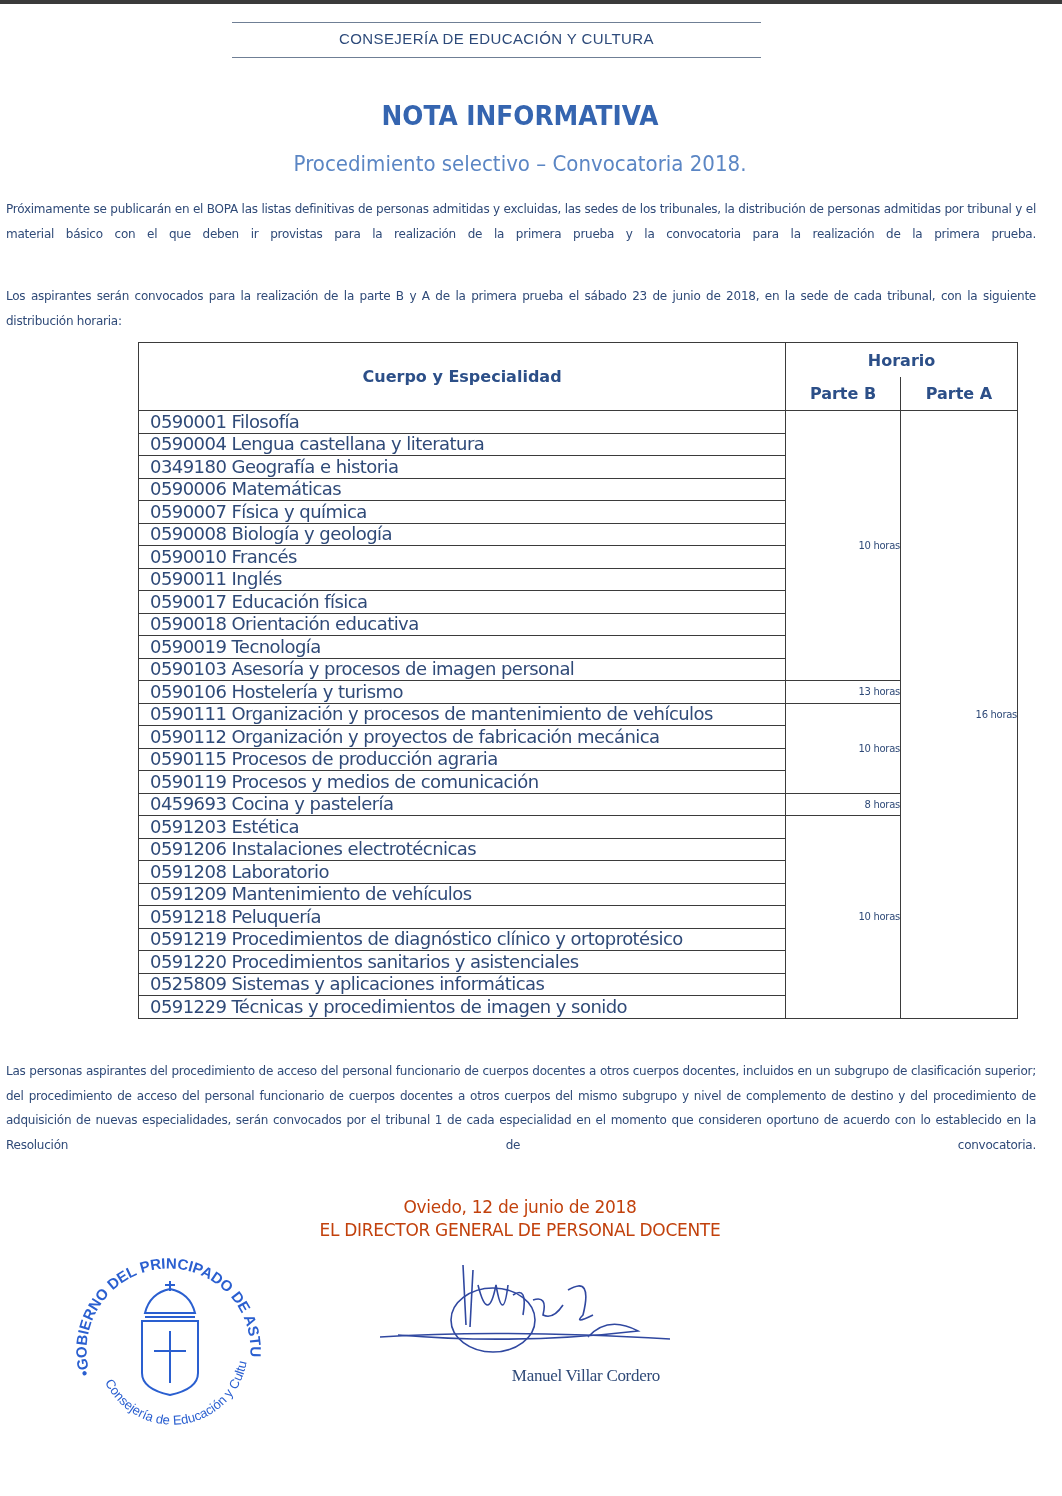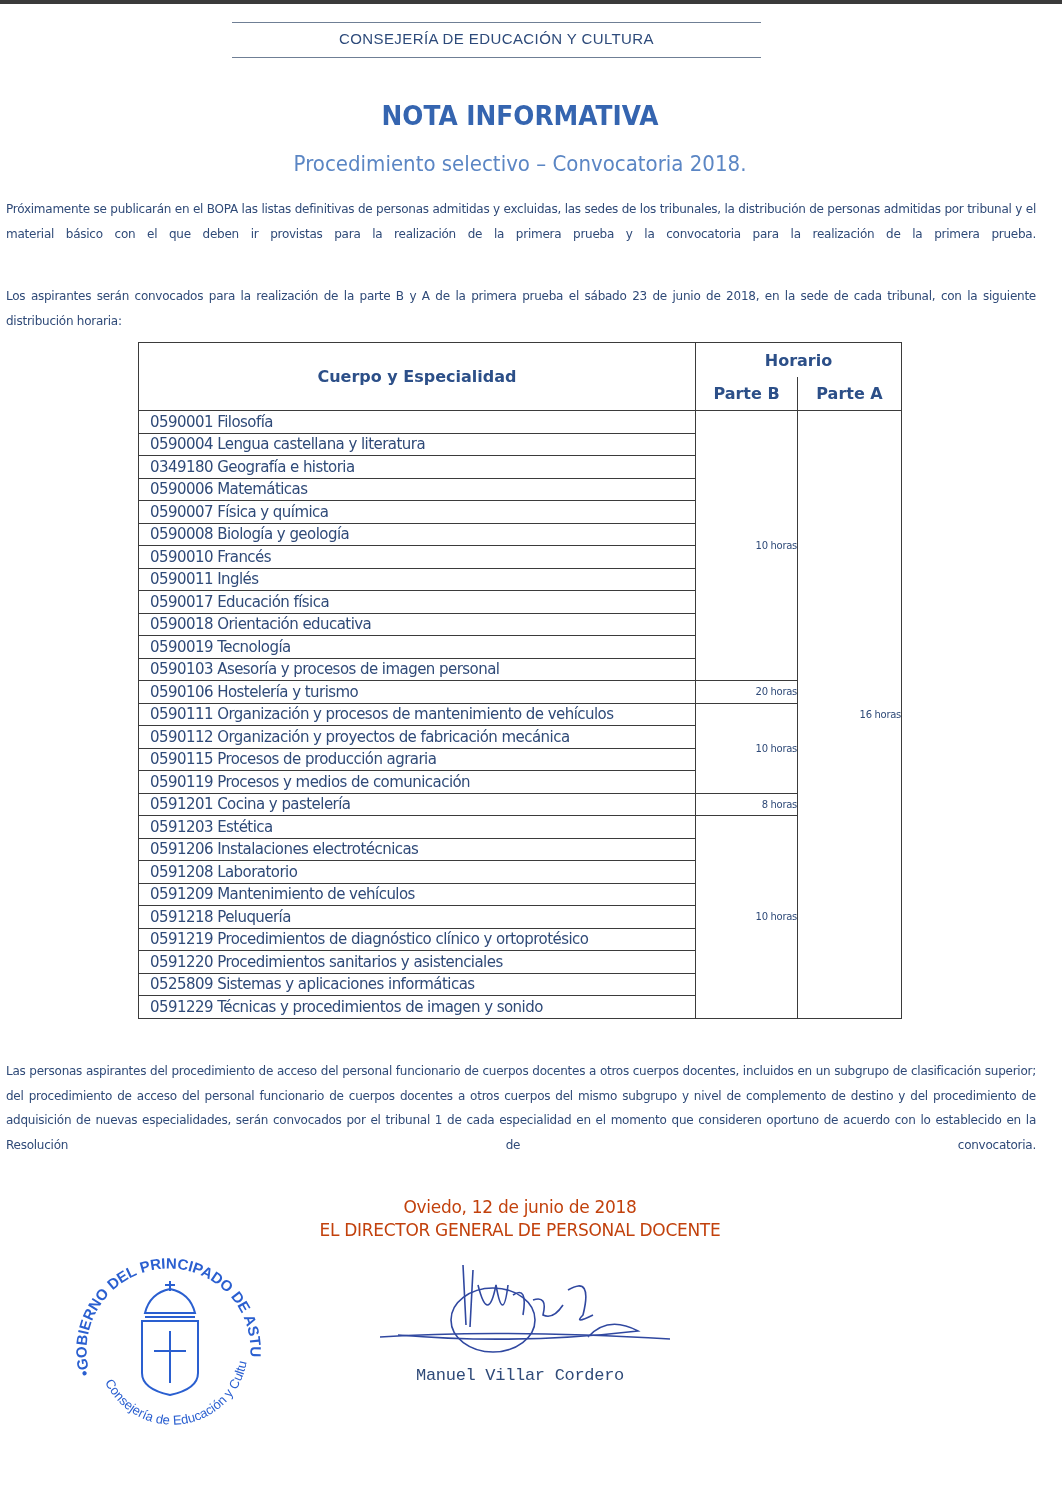--- a/index.html
+++ b/index.html
@@ -23,42 +23,42 @@
     font-family:"DejaVu Sans", sans-serif; font-size:22px; color:#5b86c4;
     transform:scaleX(0.9); transform-origin:center;
   }
   .para {
     position:absolute; left:6px; width:1030px; text-align:justify;
     font-family:"DejaVu Sans", sans-serif; font-size:12px; line-height:24.5px; color:#2f4a78;
     letter-spacing:-0.25px;
   }
   .para.last { text-align-last:justify; }
   table.sched {
-    position:absolute; left:138px; top:342px; width:764px;
+    position:absolute; left:138px; top:342px; width:880px;
     border-collapse:collapse; font-family:"DejaVu Sans", sans-serif; color:#2f4a78;
   }
   table.sched th, table.sched td { border:1.5px solid #3b3b3b; padding:0; }
   table.sched th { font-weight:bold; color:#2c4f88; font-size:16px; }
   table.sched .h-cuerpo { width:556px; text-align:center; vertical-align:middle; }
   table.sched .h-horario { height:34px; text-align:center; vertical-align:middle; border-bottom:none; }
   table.sched .h-parte { height:33px; width:101px; text-align:center; vertical-align:middle; border-top:none; }
   table.sched .h-parte.a { width:103px; }
   table.sched .h-parte.b { border-top:none;margin-top:6px; }
   table.sched td.spec {
-    height:21.5px; font-size:15px; padding-left:11px; white-space:nowrap; line-height:20px;
+    height:21.5px; font-size:18px; padding-left:11px; white-space:nowrap; line-height:20px;
     letter-spacing:-0.55px;
   }
   table.sched td.hours { text-align:right; vertical-align:middle; font-size:10px; letter-spacing:-0.3px; }
   .closing {
     position:absolute; left:0; width:1040px; text-align:center;
     font-family:"DejaVu Sans", sans-serif; font-size:17px; color:#c2410c; letter-spacing:-0.3px;
   }
   .signer {
-    position:absolute; left:380px; top:1366px; width:280px; text-align:center;
-    font-family:Liberation Mono, monospace; font-size:17px; color:#2f4a78; letter-spacing:-0.3px;
+    position:absolute; left:380px; top:1366px; width:280px; text-align:right;
+    font-family:Liberation Serif, serif; font-size:17px; color:#2f4a78; letter-spacing:-0.3px;
   }
   .seal { position:absolute; left:70px; top:1255px; width:200px; height:190px; }
   .signature { position:absolute; left:378px; top:1255px; width:300px; height:110px; }
 </style>
 </head>
 <body>
 
 <div class="topbar"></div>
 
 <div class="hr" style="top:22px;"></div>
@@ -116,37 +116,37 @@
         <td class="spec">0590018 Orientación educativa</td>
       </tr>
     <tr>
         <td class="spec">0590019 Tecnología</td>
       </tr>
     <tr>
         <td class="spec">0590103 Asesoría y procesos de imagen personal</td>
       </tr>
     <tr>
       <td class="spec">0590106 Hostelería y turismo</td>
-      <td class="hours">20 horas</td>
+      <td class="hours">13 horas</td>
     </tr>
     <tr>
       <td class="spec">0590111 Organización y procesos de mantenimiento de vehículos</td>
       <td class="hours" rowspan="4">10 horas</td>
     </tr>
     <tr>
         <td class="spec">0590112 Organización y proyectos de fabricación mecánica</td>
       </tr>
     <tr>
         <td class="spec">0590115 Procesos de producción agraria</td>
       </tr>
     <tr>
         <td class="spec">0590119 Procesos y medios de comunicación</td>
       </tr>
     <tr>
-      <td class="spec">0591201 Cocina y pastelería</td>
+      <td class="spec">0459693 Cocina y pastelería</td>
       <td class="hours">8 horas</td>
     </tr>
     <tr>
       <td class="spec">0591203 Estética</td>
       <td class="hours" rowspan="9">10 horas</td>
     </tr>
     <tr>
         <td class="spec">0591206 Instalaciones electrotécnicas</td>
       </tr>
     <tr>

